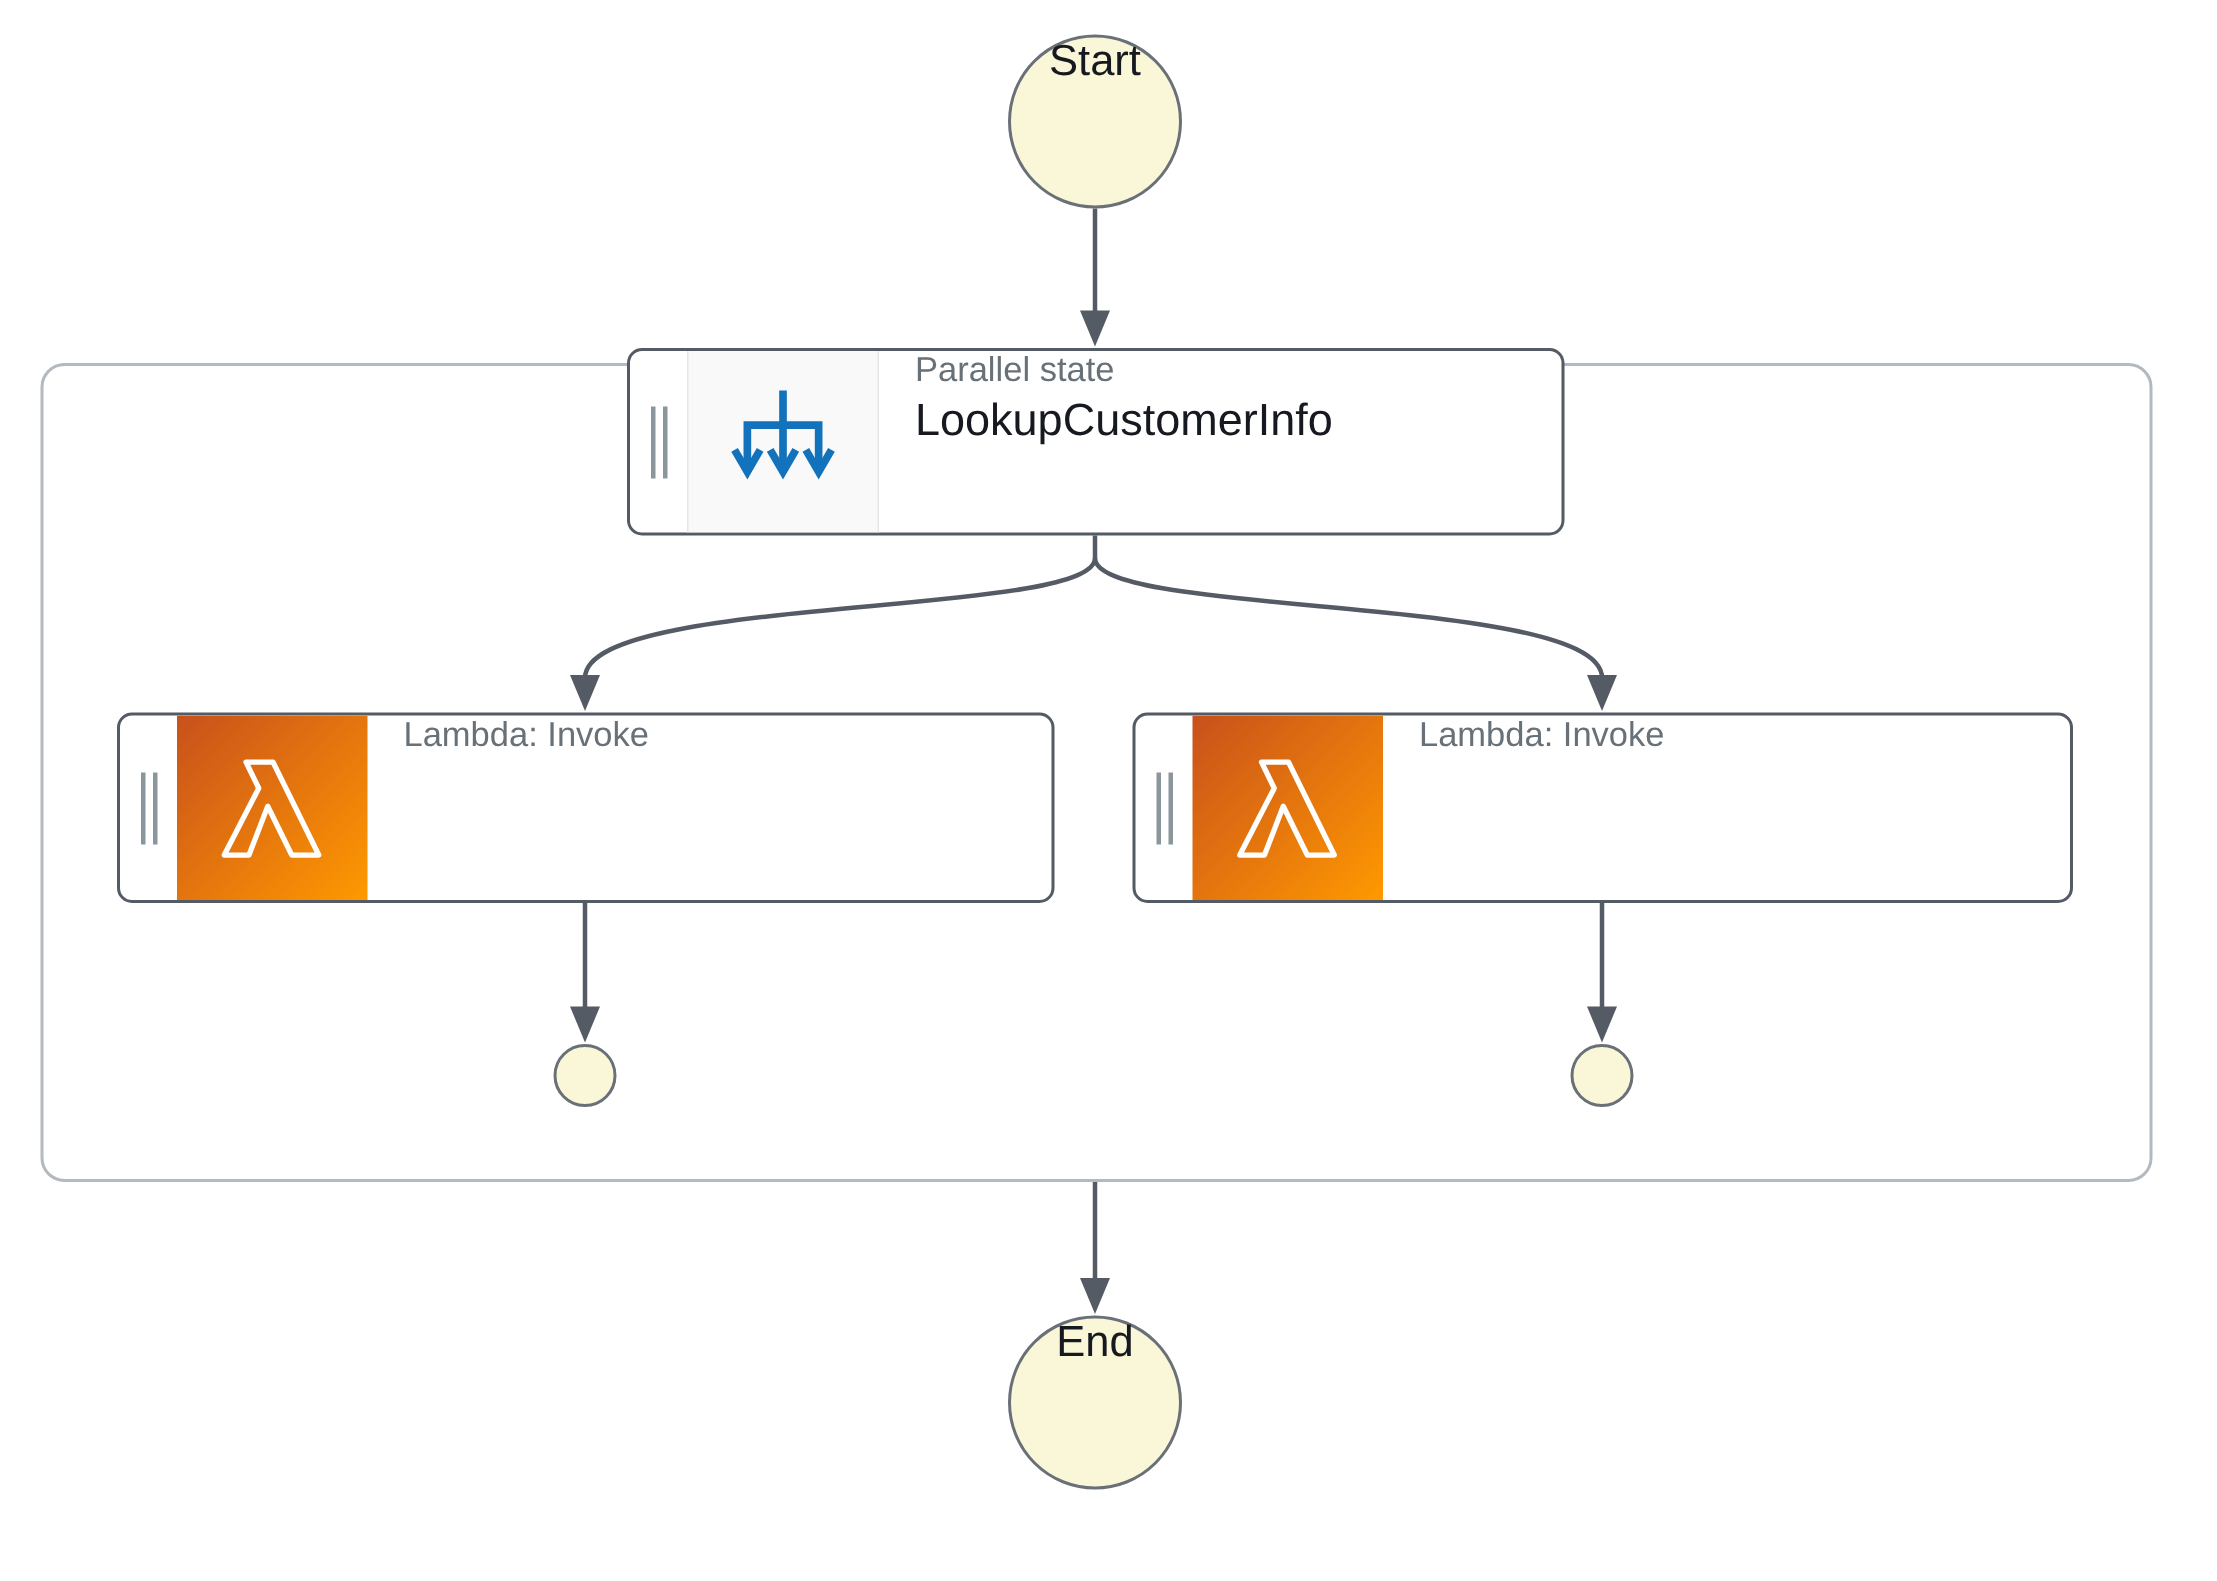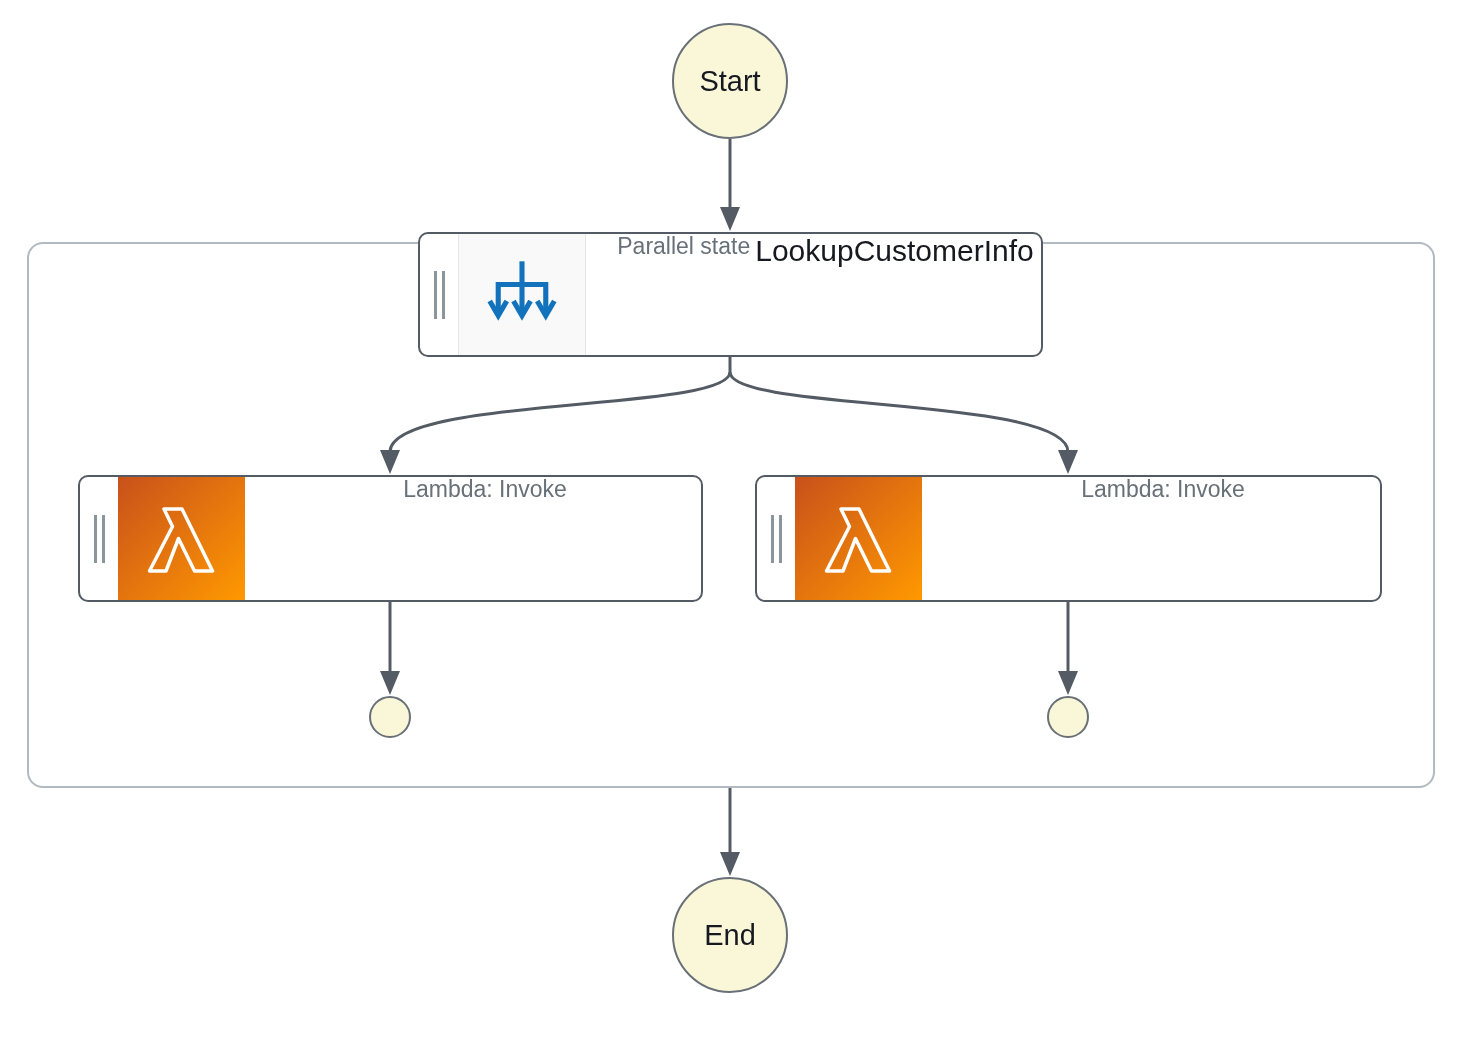--- a/index.html
+++ b/index.html
@@ -7,21 +7,21 @@
     font-family:"Liberation Sans","DejaVu Sans",sans-serif;
     width:1478px;height:1054px;position:relative;overflow:hidden;
     color:#16191f;
   }
   .canvas{position:absolute;inset:0;}
 
   
   .terminal{
     position:absolute;width:116px;height:116px;border-radius:50%;
     background:#faf7d8;border:2px solid #697077;box-sizing:border-box;
-    display:flex;align-items:center;justify-content:center;
+    display:flex;align-items:flex-start;justify-content:center;
     font-size:29px;color:#16191f;
   }
   .terminal.start{left:672px;top:23px;}
   .terminal.end{left:672px;top:877px;}
 
   .dot{
     position:absolute;width:42px;height:42px;border-radius:50%;
     background:#faf7d8;border:2px solid #697077;box-sizing:border-box;
   }
   .dot.left{left:369px;top:696px;}
@@ -53,21 +53,21 @@
   .icon-panel{
     flex:0 0 128px;background:#f9f9fa;
     border-left:1px solid #e4e7e9;border-right:1px solid #e4e7e9;
     display:flex;align-items:center;justify-content:center;box-sizing:border-box;
   }
   .icon-square{
     flex:0 0 127px;background:linear-gradient(135deg,#c8511b 0%,#ff9900 100%);
     display:flex;align-items:center;justify-content:center;
   }
   .node-text{
-    flex:1 1 auto;display:flex;flex-direction:row;justify-content:center;
+    flex:1 1 auto;display:flex;flex-direction:column;
     padding-left:24px;gap:5px;min-width:0;
   }
   .node-type{font-size:23px;color:#687078;line-height:1.1;}
   .node-name{font-size:30px;color:#16191f;line-height:1.1;}
 
   
   svg.edges{position:absolute;inset:0;pointer-events:none;}
   svg.edges path.edge{stroke:#545b64;stroke-width:3;fill:none;}
   svg.edges polygon.head{fill:#545b64;stroke:none;}
 </style>

